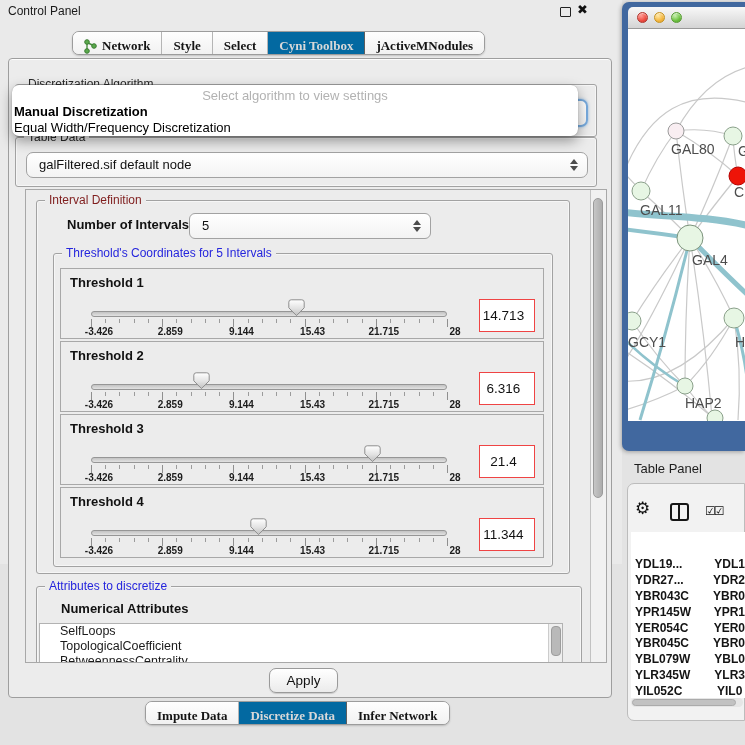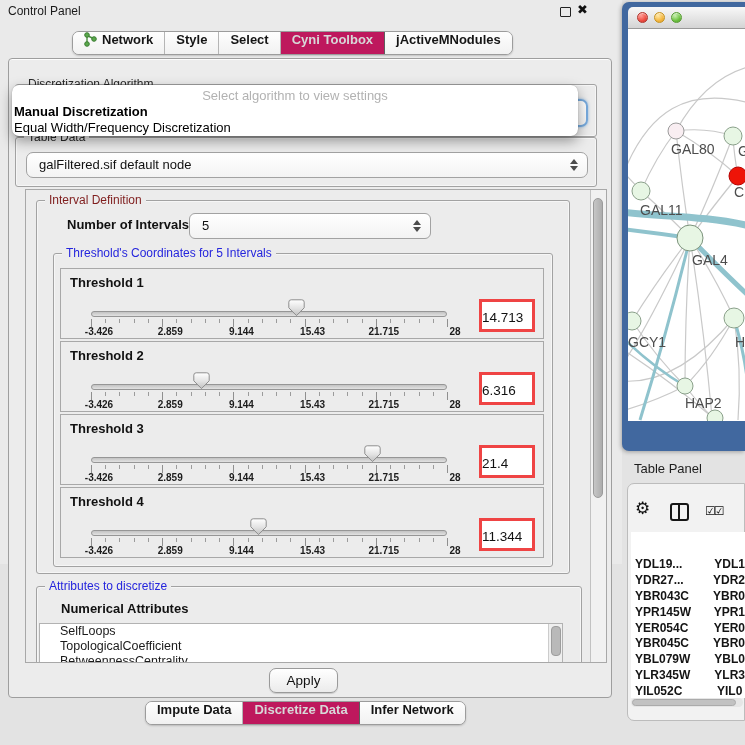--- a/index.html
+++ b/index.html
@@ -8,24 +8,24 @@
 
   
   .leftpanel{position:absolute;left:0;top:0;width:622px;height:564px;background:#eaeaea;}
   .titlebar-text{position:absolute;left:8px;top:4px;font-size:12px;color:#1a1a1a;}
   .float-icon{position:absolute;left:560px;top:7px;width:9px;height:8px;border:1.5px solid #222;border-radius:1px;}
   .close-icon{position:absolute;left:577px;top:2px;font-size:13px;font-weight:bold;color:#111;}
 
   
   .seg-tabs{position:absolute;display:flex;border:1px solid #9c9c9c;border-radius:7px;overflow:hidden;
     background:#fbfbfb;box-shadow:0 1px 2px rgba(0,0,0,.18);height:22px;}
-  .seg{display:flex;align-items:flex-start;gap:5px;padding:0 11px;font-size:13px;font-weight:600;color:#151515;
-    border-right:1px solid #b5b5b5;background:linear-gradient(#fefefe,#f1f1f1);white-space:nowrap;}
+  .seg{display:flex;align-items:flex-end;gap:5px;padding:0 11px;font-size:13px;font-weight:600;color:#151515;
+    border-right:1px solid #b5b5b5;background:linear-gradient(#fefefe,#f1f1f1);white-space:nowrap;font-family:Liberation Serif, serif;}
   .seg:last-child{border-right:none;}
-  .seg.selected{background:#be185d;color:#d8d8d8;border-right-color:#5e5e5e;}
+  .seg.selected{background:#0369a1;color:#d8d8d8;border-right-color:#5e5e5e;}
 
   .content{position:absolute;left:8px;top:58px;width:604px;height:640px;background:#ececec;
     border:1px solid #9e9e9e;border-radius:4px;box-sizing:border-box;box-shadow:inset 0 1px 0 #fdfdfd;}
 
   
   .gb{position:absolute;border:1px solid #a2a2a2;border-radius:3px;box-shadow:inset 0 0 0 1px rgba(255,255,255,.5);}
   .gb-title{position:absolute;top:-8px;left:8px;background:#ececec;padding:0 4px;font-size:12px;color:#2a2a2a;white-space:nowrap;}
   .gb-title.nobg{background:transparent;}
   .gb-title.green{color:#7f1d1d;}
   .gb-title.blue{color:#2525dd;}
@@ -57,22 +57,22 @@
   .tp-label{position:absolute;left:9px;top:6px;font-size:13px;font-weight:bold;color:#111;}
   .track{position:absolute;left:30px;top:42px;width:356px;height:6px;border:1px solid #969696;border-radius:3px;
     background:linear-gradient(#c3c3c3,#e2e2e2);box-sizing:border-box;}
   .thumb{position:absolute;top:30px;}
   .ticks{position:absolute;left:30px;top:50px;width:357px;height:8px;
     background-image:repeating-linear-gradient(90deg,#8f8f8f 0 1px,transparent 1px 71.2px),
                      repeating-linear-gradient(90deg,#9b9b9b 0 1px,transparent 1px 14.24px);
     background-size:100% 8px,100% 4px;background-repeat:no-repeat;}
   .tick-labels{position:absolute;left:8px;top:57px;width:100%;height:12px;}
   .tick-labels span{position:absolute;transform:translateX(-50%);font-size:10px;font-weight:bold;color:#1c1c1c;white-space:nowrap;}
-  .vbox{position:absolute;right:8px;top:30px;width:56px;height:33px;background:#fff;border:3px solid #ef4444;
-    box-sizing:border-box;font-size:13.5px;color:#111;text-align:left;line-height:31px;padding-right:7px;}
+  .vbox{position:absolute;right:8px;top:30px;width:56px;height:33px;background:#fff;border:1px solid #ef4444;
+    box-sizing:border-box;font-size:13.5px;color:#111;text-align:center;line-height:31px;padding-right:7px;}
 
   .g-attr{left:10px;top:396px;width:544px;height:100px;}
   .attr-label{position:absolute;left:24px;top:14px;font-size:13px;font-weight:bold;color:#111;}
   .attr-list{position:absolute;left:2px;top:36px;width:524px;height:58px;background:#fff;border:1px solid #b2b2b2;box-sizing:border-box;}
   .attr-item{font-size:12.5px;color:#1a1a1a;line-height:15px;padding-left:20px;white-space:nowrap;}
   .lscroll{position:absolute;right:0;top:0;width:13px;height:100%;background:#efefef;border-left:1px solid #ccc;}
   .lthumb{position:absolute;left:2px;top:2px;width:8px;height:28px;border-radius:4px;background:#b9b9b9;border:1px solid #9d9d9d;}
 
   .apply-btn{position:absolute;left:260px;top:609px;width:69px;height:25px;border:1px solid #9a9a9a;border-radius:7px;
     background:linear-gradient(#ffffff,#ebebeb);font-size:13.5px;color:#111;text-align:center;line-height:23px;box-sizing:border-box;

